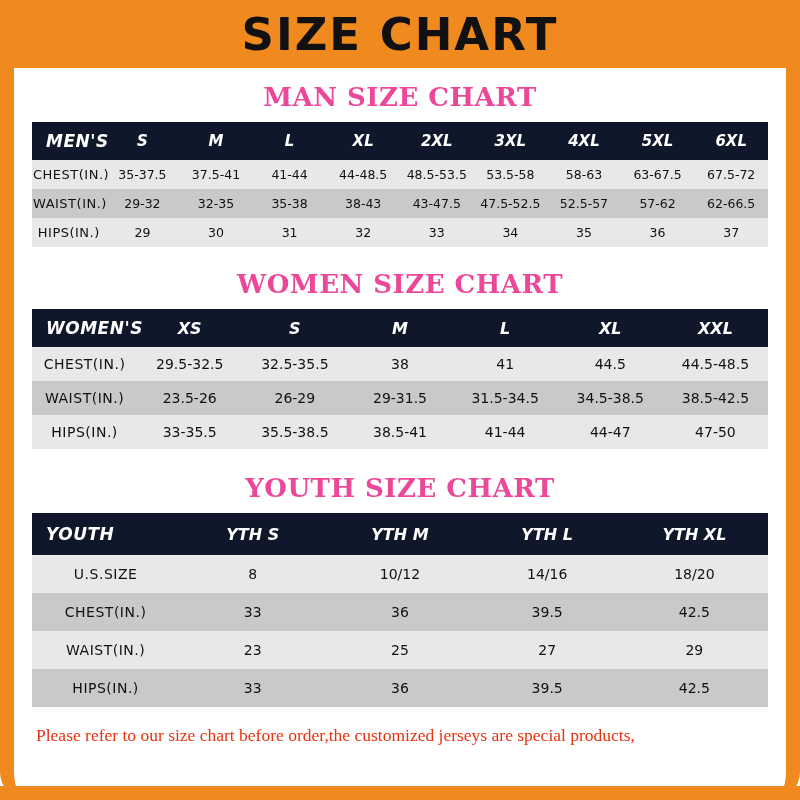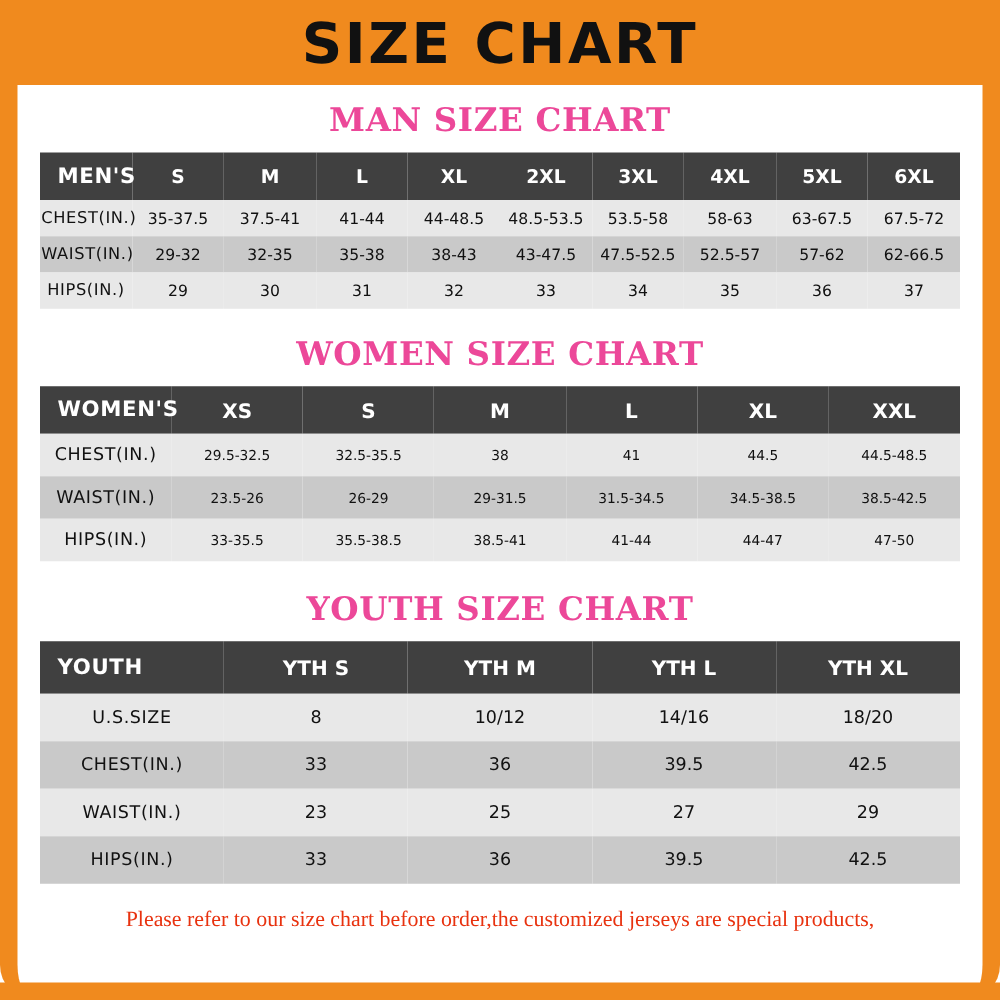--- a/index.html
+++ b/index.html
@@ -57,26 +57,27 @@
   .section-title.women { margin-top: 22px; }
   .section-title.youth { margin-top: 24px; }
 
   table.size {
     width: 100%;
     border-collapse: collapse;
     table-layout: fixed;
     font-family: "DejaVu Sans", sans-serif;
   }
   table.size thead th {
-    background: #404040;
+    background: #0f172a;
     color: #ffffff;
     font-weight: bold;
     font-size: 15px;
     padding: 9px 2px;
     text-align: center;
+    font-style: italic;
   }
   table.size thead th.rowlabel {
     text-align: left;
     padding-left: 14px;
     font-size: 17px;
     letter-spacing: 0.5px;
   }
   table.size tbody td {
     font-size: 12.5px;
     color: #111111;
@@ -86,31 +87,31 @@
   table.size tbody td.rowlabel {
     font-size: 13px;
     letter-spacing: 0.5px;
     margin-left: 8px;
   }
   table.size tbody tr.light td { background: #e8e8e8; }
   table.size tbody tr.dark td { background: #c9c9c9; }
 
   
   table.women thead th { font-size: 16px; }
-  table.women tbody td { font-size: 11px; padding: 9px 1px; }
+  table.women tbody td { font-size: 14px; padding: 9px 1px; }
   table.women tbody td.rowlabel { font-size: 14px; }
 
   
   table.youth thead th { font-size: 16px; padding: 11px 2px; }
   table.youth tbody td { font-size: 14px; padding: 11px 7px; }
   table.youth tbody td.rowlabel { font-size: 14px; }
 
   .footer-note {
     margin-top: 16px;
-    text-align: center;
+    text-align: left;
     color: #e8320f;
     font-family: "Liberation Serif", serif;
     font-size: 17.5px;
     line-height: 1.45;
     padding: 0 4px;
   }
   .bottom-band {
     position: absolute;
     left: -14px;
     right: -14px;

